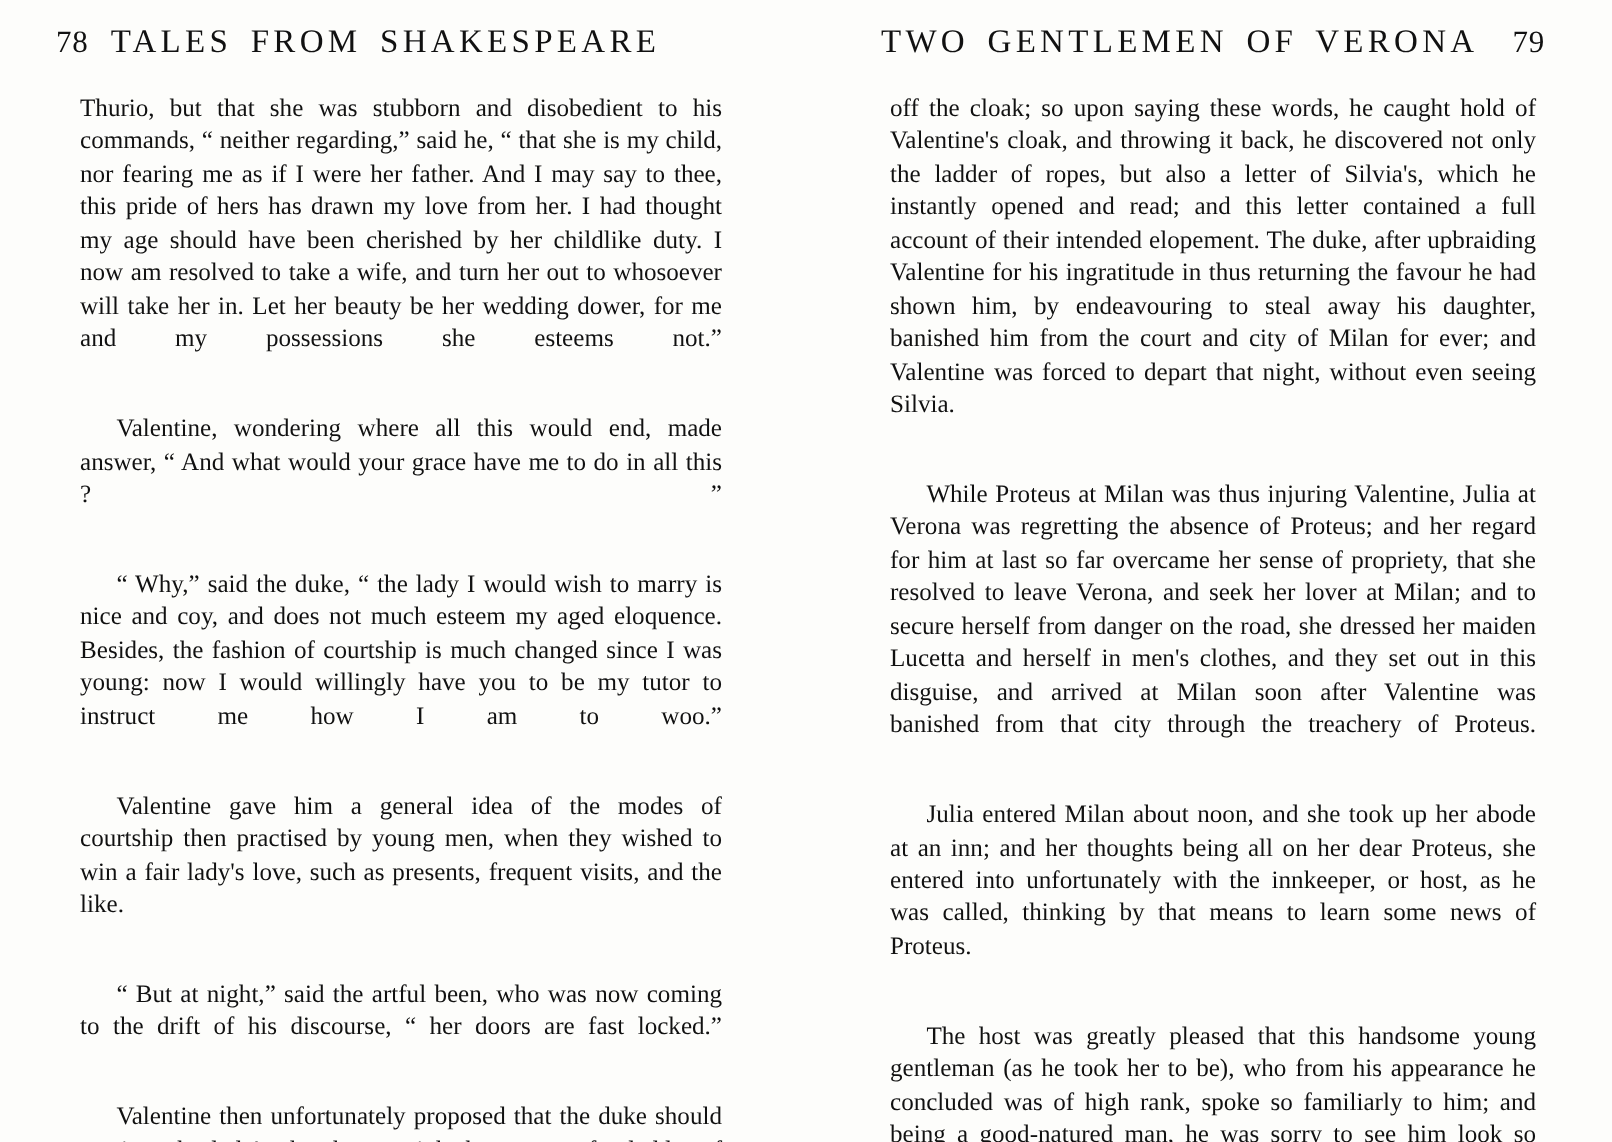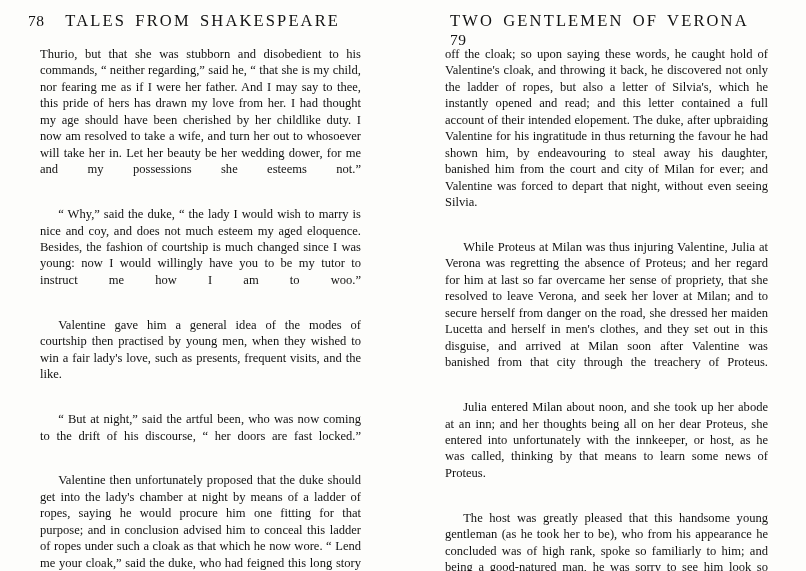--- a/index.html
+++ b/index.html
@@ -32,34 +32,34 @@
 
   .running-head {
     display: flex;
     align-items: baseline;
     height: 34px;
     padding-top: 11px;
     box-sizing: border-box;
     white-space: nowrap;
   }
   .rh-left  { justify-content: flex-start; }
-  .rh-right { justify-content: flex-start; flex-direction: column; }
+  .rh-right { justify-content: center; }
 
   .folio {
     font-size: 15.5px;
     letter-spacing: 0.4px;
     font-variant-numeric: oldstyle-nums;
   }
   .rh-title {
     font-size: 16.5px;
     letter-spacing: 2.15px;
     text-transform: uppercase;
     word-spacing: 3px;
   }
-  .rh-left .folio   { margin-right: 21px; }
+  .rh-left .folio   { margin-right: 11px; }
   .rh-right .folio  { margin-left: 17px; }
 
   .body-text {
     font-size: 12.55px;
     line-height: 16.45px;
     text-align: justify;
     text-justify: inter-word;
     -webkit-hyphens: none;
     hyphens: none;
     word-spacing: 0.2px;
@@ -82,20 +82,21 @@
 
 <div class="spread" style="background: rgb(253, 253, 251); color: rgb(17, 17, 17);">
 
   <div class="page page-left">
     <div class="running-head rh-left">
       <span class="folio">78</span>
       <span class="rh-title">TALES FROM SHAKESPEARE</span>
     </div>
     <div class="body-text">
       <p class="no-indent">Thurio, but that she was stubborn and disobedient to his commands, “ neither regarding,” said he, “ that she is my child, nor fearing me as if I were her father.  And I may say to thee, this pride of hers has drawn my love from her. I had thought my age should have been cherished by her childlike duty.  I now am resolved to take a wife, and turn her out to whosoever will take her in.  Let her beauty be her wedding dower, for me and my possessions she esteems not.”</p>
+      <p>Valentine, wondering where all this would end, made answer, “ And what would your grace have me to do in all this ? ”</p>
       <p>“ Why,” said the duke, “ the lady I would wish to marry is nice and coy, and does not much esteem my aged eloquence.  Besides, the fashion of courtship is much changed since I was young: now I would willingly have you to be my tutor to instruct me how I am to woo.”</p>
       <p>Valentine gave him a general idea of the modes of courtship then practised by young men, when they wished to win a fair lady's love, such as presents, frequent visits, and the like.</p>
       <p>“ But at night,” said the artful been, who was now coming to the drift of his discourse, “ her doors are fast locked.”</p>
       <p>Valentine then unfortunately proposed that the duke should get into the lady's chamber at night by means of a ladder of ropes, saying he would procure him one fitting for that purpose;  and in conclusion advised him to conceal this ladder of ropes under such a cloak as that which he now wore.  “ Lend me your cloak,” said the duke, who had feigned this long story on purpose to have a pretence to get</p>
     </div>
   </div>
 
   <div class="page page-right">
     <div class="running-head rh-right">
       <span class="rh-title">TWO GENTLEMEN OF VERONA</span>

